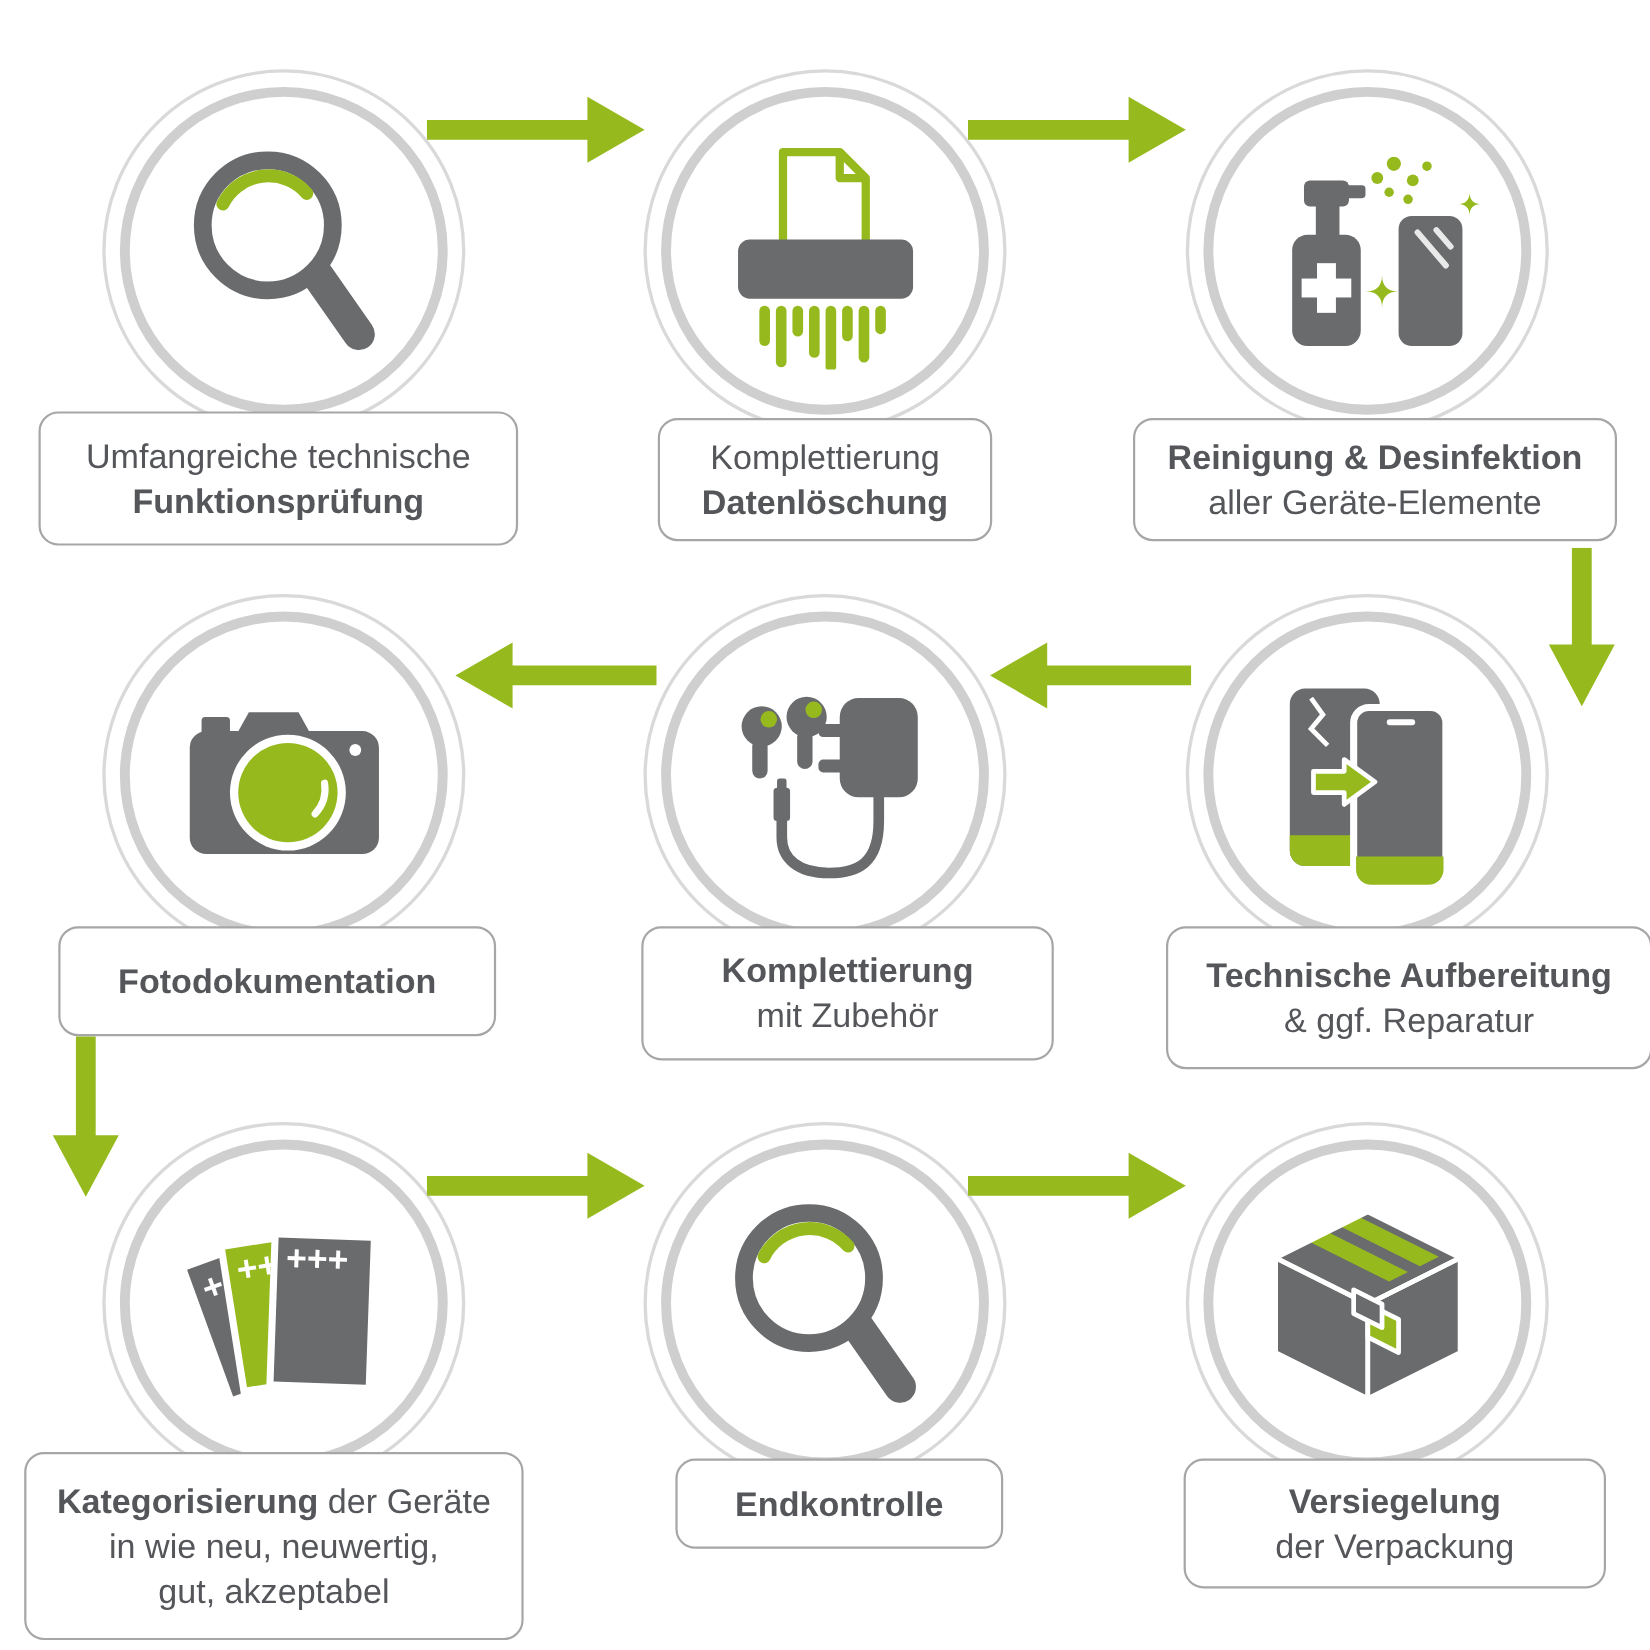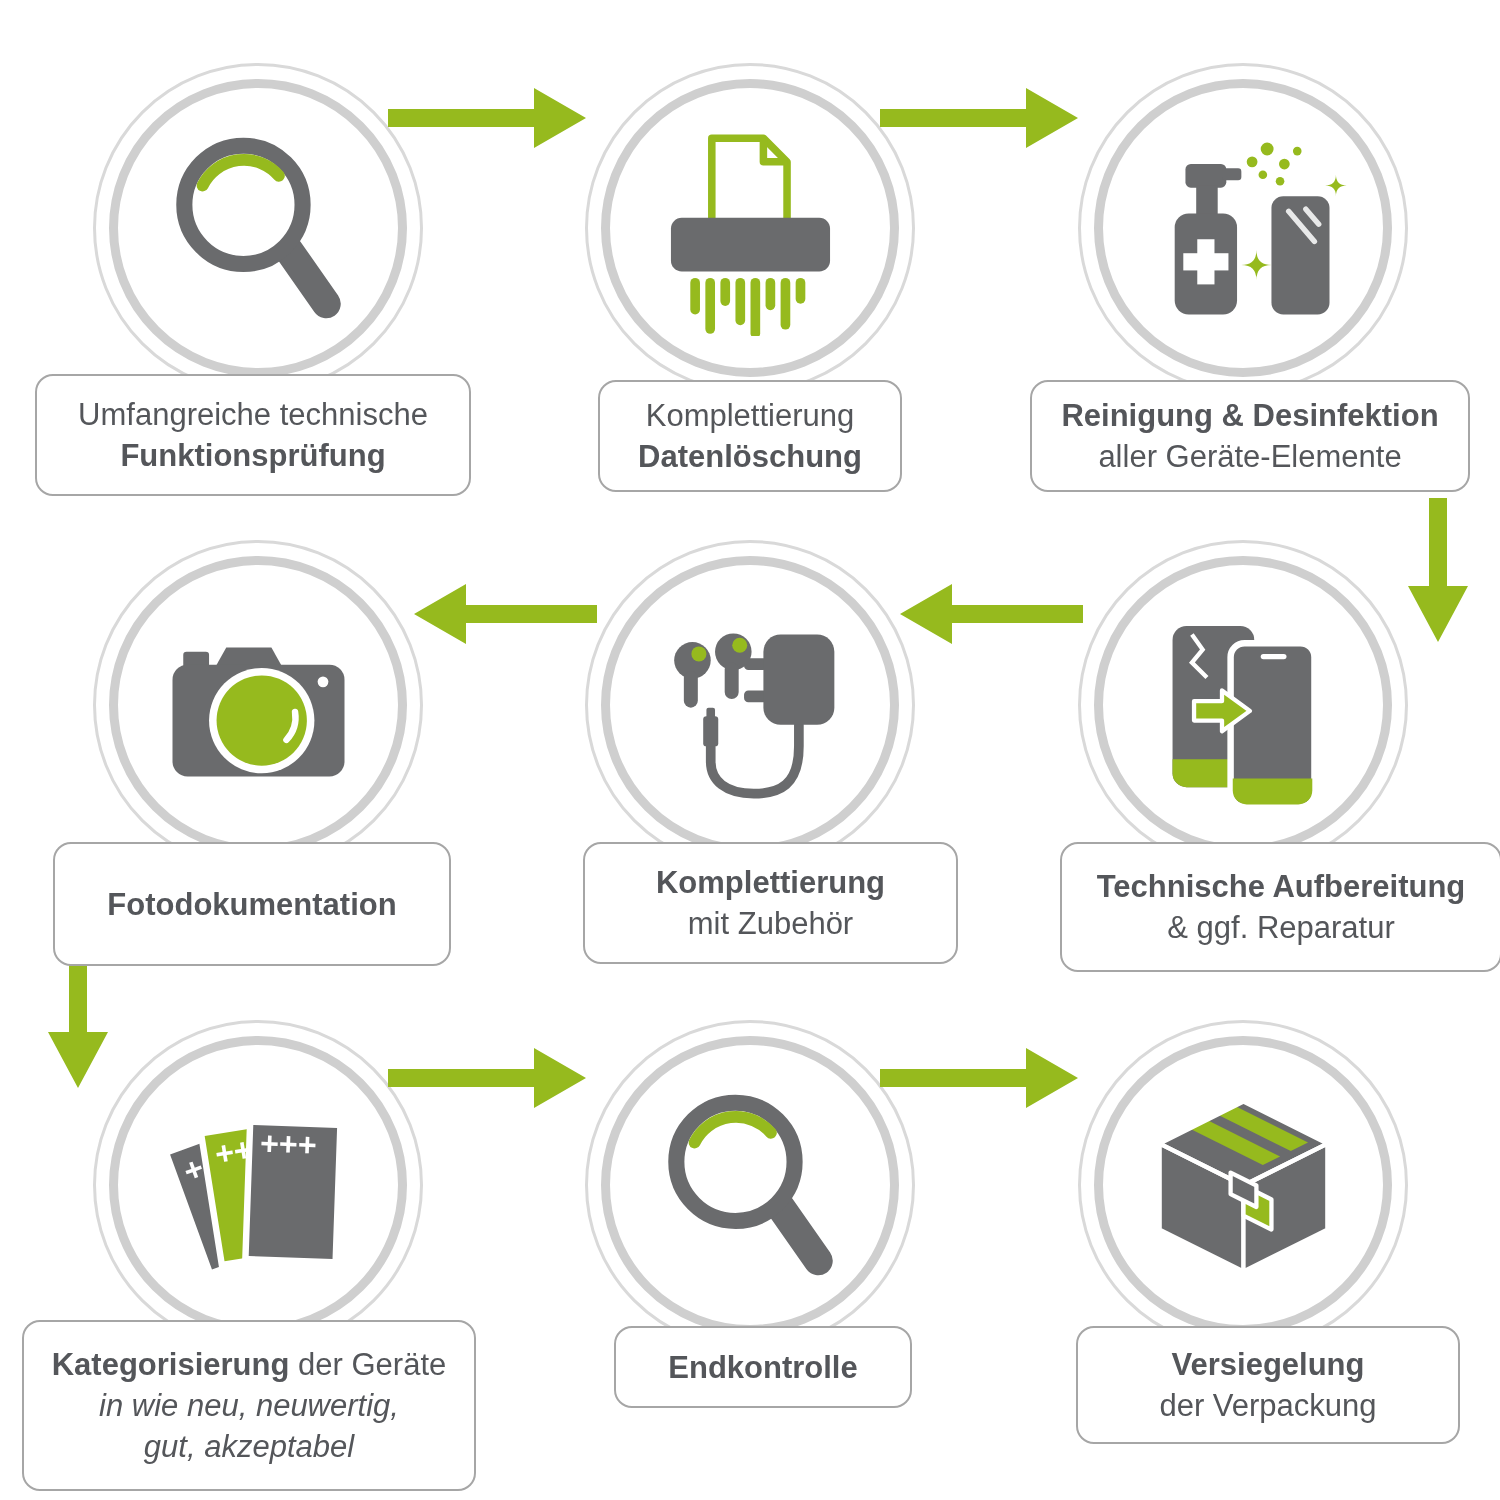--- a/index.html
+++ b/index.html
@@ -18,21 +18,21 @@
     border:9px solid #cfcfcf; border-radius:50%;
     display:flex; align-items:center; justify-content:center; background:#fff;
   }
   .label-box {
     position:absolute; box-sizing:border-box; background:#fff;
     border:2px solid #a6a6a6; border-radius:18px;
     display:flex; flex-direction:column; align-items:center; justify-content:center;
     color:#54565a; font-size:31px; line-height:41px; padding:8px 13px;
   }
   .b  { font-weight:bold; }
-  .it { font-style:italic; }
+  .it { }
   .arrow { position:absolute; fill:#96ba1e; }
   svg text { font-family:"Liberation Sans", sans-serif; }
 </style>
 </head>
 <body>
 
 <div class="canvas">
 
   <div class="circle" style="left:93px;top:63px">
     <div class="circle-inner">
@@ -227,21 +227,21 @@
   <div class="label-box" style="left:1060px;top:842px;width:442px;height:130px">
     <div><span class="b">Technische Aufbereitung</span></div>
     <div><span>&amp; ggf. Reparatur</span></div>
   </div>
 
   <div class="label-box" style="left:583px;top:842px;width:375px;height:122px">
     <div><span class="b">Komplettierung</span></div>
     <div><span>mit Zubehör</span></div>
   </div>
 
-  <div class="label-box" style="left:53px;top:842px;width:398px;height:124px">
+  <div class="label-box" style="left:53px;top:842px;width:398px;height:100px">
     <div><span class="b">Fotodokumentation</span></div>
   </div>
 
   <div class="label-box" style="left:22px;top:1320px;width:454px;height:171px">
     <div><span class="b">Kategorisierung</span> <span>der Geräte</span></div>
     <div><span class="it">in wie neu, neuwertig,</span></div>
     <div><span class="it">gut, akzeptabel</span></div>
   </div>
 
   <div class="label-box" style="left:614px;top:1326px;width:298px;height:82px">

